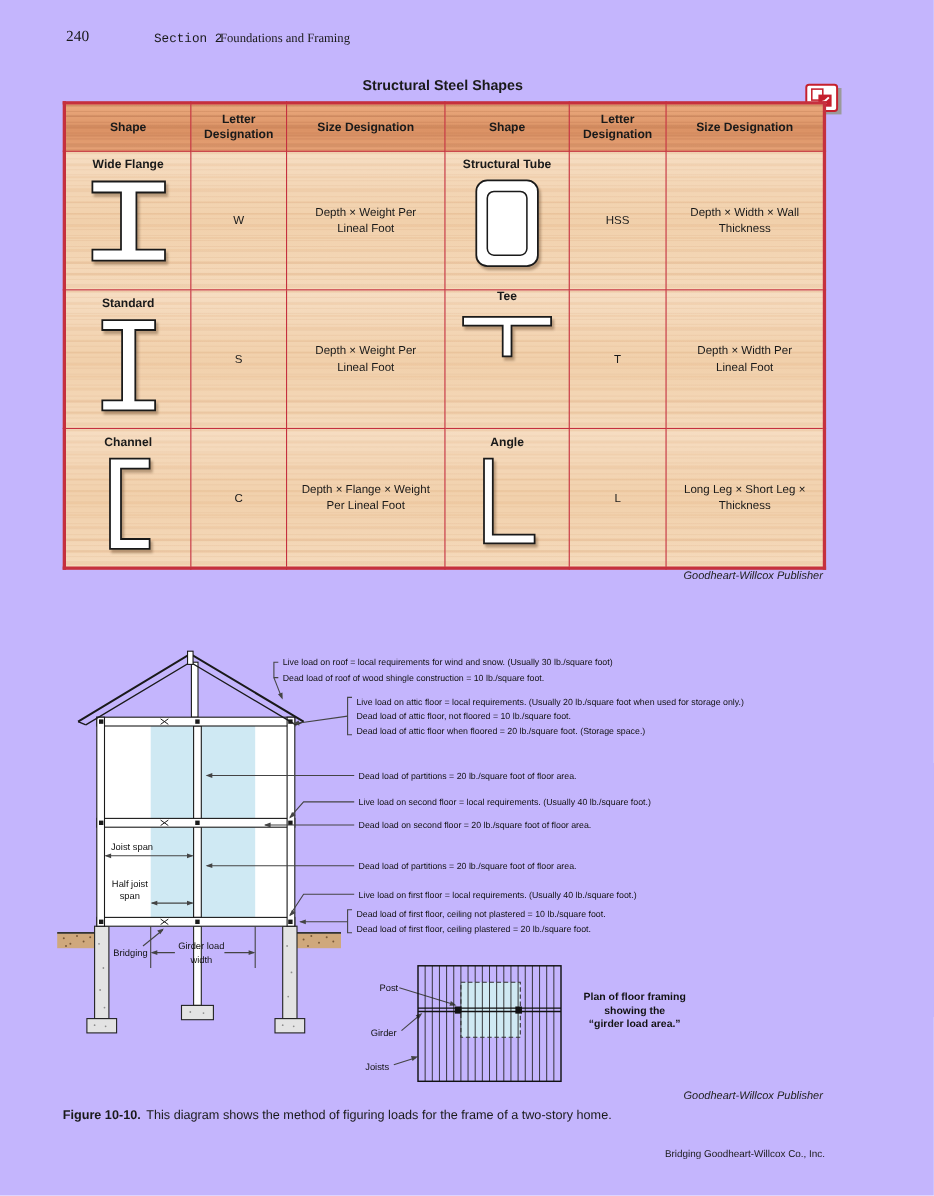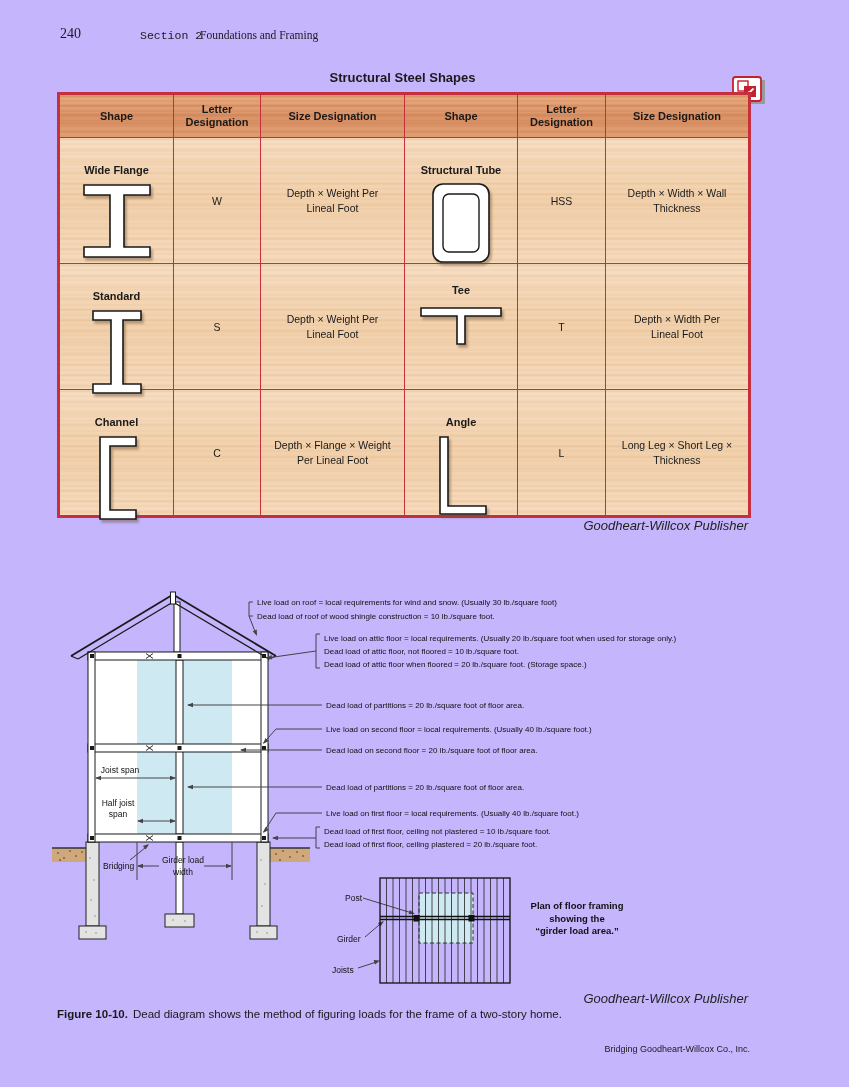--- a/index.html
+++ b/index.html
@@ -30,27 +30,27 @@
        linear-gradient(180deg,#eaa97d 0%,#db9265 55%,#e6a276 100%);}
   .wood-light{background-color:#f3d6b6;
      background-image:
        repeating-linear-gradient(180deg, rgba(189,125,78,0.10) 0 1px, rgba(0,0,0,0) 1px 5px),
        repeating-linear-gradient(180deg, rgba(222,165,113,0.18) 0 2px, rgba(0,0,0,0) 2px 11px),
        linear-gradient(180deg,#f6ddc2 0%,#f1d0ab 50%,#f5dabc 100%);}
   .shape-cell{vertical-align:top;}
   .shape-inner{display:flex;flex-direction:column;align-items:center;
                justify-content:flex-start;height:125px;padding-top:6px;box-sizing:border-box;}
   .shape-inner.mid{justify-content:flex-start;padding-top:0;}
-  .shape-name{font-weight:bold;font-size:11px;margin-bottom:4px;margin-top:20px;}
+  .shape-name{font-weight:bold;font-size:11px;margin-bottom:4px;}
   .shape-icon svg{filter:drop-shadow(2px 3px 1px rgba(110,80,50,0.45));}
   .letter-cell{font-size:10.5px;}
   .size-cell{font-size:10.5px;line-height:1.35;padding:0 13px !important;}
 
   
-  .credit{position:absolute;right:101px;font-style:italic;font-size:13px;color:#222;}
+  .credit{position:absolute;right:101px;font-style:italic;font-size:10px;color:#222;}
   .caption{position:absolute;left:57px;font-size:11.5px;margin:0;}
   .cap-label{font-weight:bold;margin-right:5px;}
 
   .copyright{position:absolute;right:99px;top:1044px;font-size:9px;}
 
   
   .corner-icon{position:absolute;left:730px;top:75px;width:38px;height:33px;cursor:pointer;}
 
   
   .diagram-wrap{position:absolute;left:0;top:588px;width:849px;height:406px;}
@@ -353,17 +353,17 @@
         <text x="577" y="321">Plan of floor framing</text>
         <text x="577" y="333.5">showing the</text>
         <text x="577" y="346">“girder load area.”</text>
       </g>
     </svg>
   </div>
 
   <div class="credit" style="top:991px">Goodheart-Willcox Publisher</div>
 
   <p class="caption" style="top:1008px">
-    <span class="cap-label">Figure 10-10.</span><span>Dead diagram shows the method of figuring loads for the frame of a two-story home.</span>
+    <span class="cap-label">Figure 10-10.</span><span>This diagram shows the method of figuring loads for the frame of a two-story home.</span>
   </p>
 
   <div class="copyright">Bridging Goodheart-Willcox Co., Inc.</div>
 </div>
 
 </body></html>

